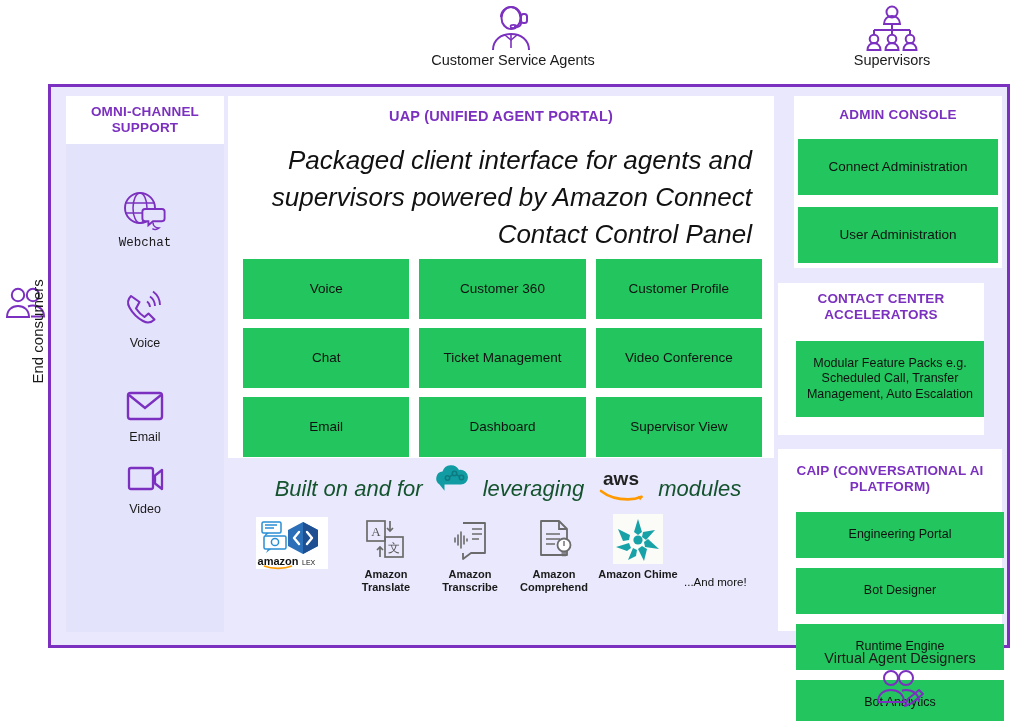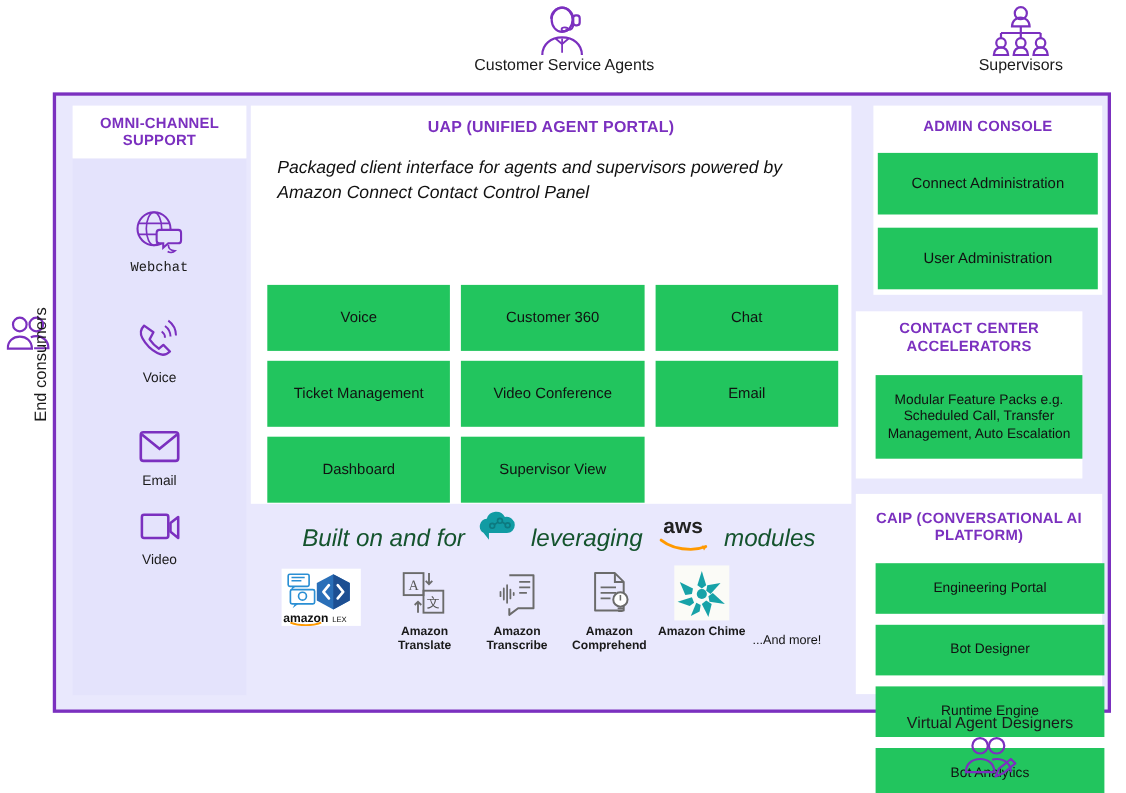--- a/index.html
+++ b/index.html
@@ -44,21 +44,21 @@
   .chan{position:absolute;left:66px;width:158px;text-align:center;}
   .chan .lbl{font-size:12.5px;color:#1a1a1a;margin-top:2px;}
 
   
   #uap-white{left:228px;top:96px;width:546px;height:362px;}
   #uap-head{
     position:absolute;left:228px;top:108px;width:546px;font-size:14.5px;
   }
   #uap-desc{
     position:absolute;left:252px;top:142px;width:500px;
-    font-style:italic;font-size:16px;text-align:left;line-height:1.42;color:#111;
+    font-style:italic;font-size:26px;text-align:right;line-height:1.42;color:#111;
   }
   #uap-grid{
     position:absolute;left:243px;top:259px;width:519px;
     display:grid;grid-template-columns:repeat(3,1fr);gap:9px 10px;
   }
   #uap-grid .tile{height:60px;}
 
   
   #builton{
     position:absolute;left:248px;top:466px;width:520px;height:36px;
@@ -111,21 +111,21 @@
     <path d="M36 13v6a4 4 0 0 1-4 4h-3" fill="none" stroke="#7b30bf" stroke-width="2"></path>
     <rect x="36" y="10" width="6" height="9" rx="2.5" fill="none" stroke="#7b30bf" stroke-width="2"></rect>
     <ellipse cx="28.5" cy="22.5" rx="3" ry="1.6" fill="none" stroke="#7b30bf" stroke-width="1.6"></ellipse>
     <path d="M8 46c0-10 8-16 18-16s18 6 18 16" fill="none" stroke="#7b30bf" stroke-width="2"></path>
     <path d="M26 31v13" stroke="#7b30bf" stroke-width="1.6" fill="none"></path>
     <path d="M20 31l6 5 6-5" fill="none" stroke="#7b30bf" stroke-width="1.6"></path>
   </svg>
   <div class="actor-label">Customer Service Agents</div>
 </div>
 
-<div class="abs" style="left:868px;top:4px;width:120px;text-align:center;">
+<div class="abs" style="left:832px;top:4px;width:120px;text-align:center;">
   <svg class="purple-ico" width="62" height="48" viewBox="0 0 62 48" style="margin:0 auto;">
     <circle cx="31" cy="8" r="5.5" fill="none" stroke="#7b30bf" stroke-width="2"></circle>
     <path d="M23 20c0-5 3.6-8 8-8s8 3 8 8z" fill="none" stroke="#7b30bf" stroke-width="2"></path>
     <path d="M31 20v6M13 26h36M13 26v5M31 26v5M49 26v5" fill="none" stroke="#7b30bf" stroke-width="2"></path>
     <circle cx="13" cy="35" r="4.3" fill="none" stroke="#7b30bf" stroke-width="2"></circle>
     <path d="M6.5 46c0-4.3 3-7 6.5-7s6.5 2.7 6.5 7z" fill="none" stroke="#7b30bf" stroke-width="2"></path>
     <circle cx="31" cy="35" r="4.3" fill="none" stroke="#7b30bf" stroke-width="2"></circle>
     <path d="M24.5 46c0-4.3 3-7 6.5-7s6.5 2.7 6.5 7z" fill="none" stroke="#7b30bf" stroke-width="2"></path>
     <circle cx="49" cy="35" r="4.3" fill="none" stroke="#7b30bf" stroke-width="2"></circle>
     <path d="M42.5 46c0-4.3 3-7 6.5-7s6.5 2.7 6.5 7z" fill="none" stroke="#7b30bf" stroke-width="2"></path>
@@ -186,20 +186,21 @@
   <div class="lbl">Video</div>
 </div>
 
 <div class="abs panel-white" id="uap-white"></div>
 <div class="panel-head" id="uap-head">UAP (UNIFIED AGENT PORTAL)</div>
 <div id="uap-desc">Packaged client interface for agents and supervisors powered by Amazon Connect Contact Control Panel</div>
 
 <div id="uap-grid">
   <div class="tile">Voice</div>
   <div class="tile">Customer 360</div>
+  <div class="tile">Customer Profile</div>
   <div class="tile">Chat</div>
   <div class="tile">Ticket Management</div>
   <div class="tile">Video Conference</div>
   <div class="tile">Email</div>
   <div class="tile">Dashboard</div>
   <div class="tile">Supervisor View</div>
 </div>
 
 <div id="builton">
   <span>Built on and for</span>

